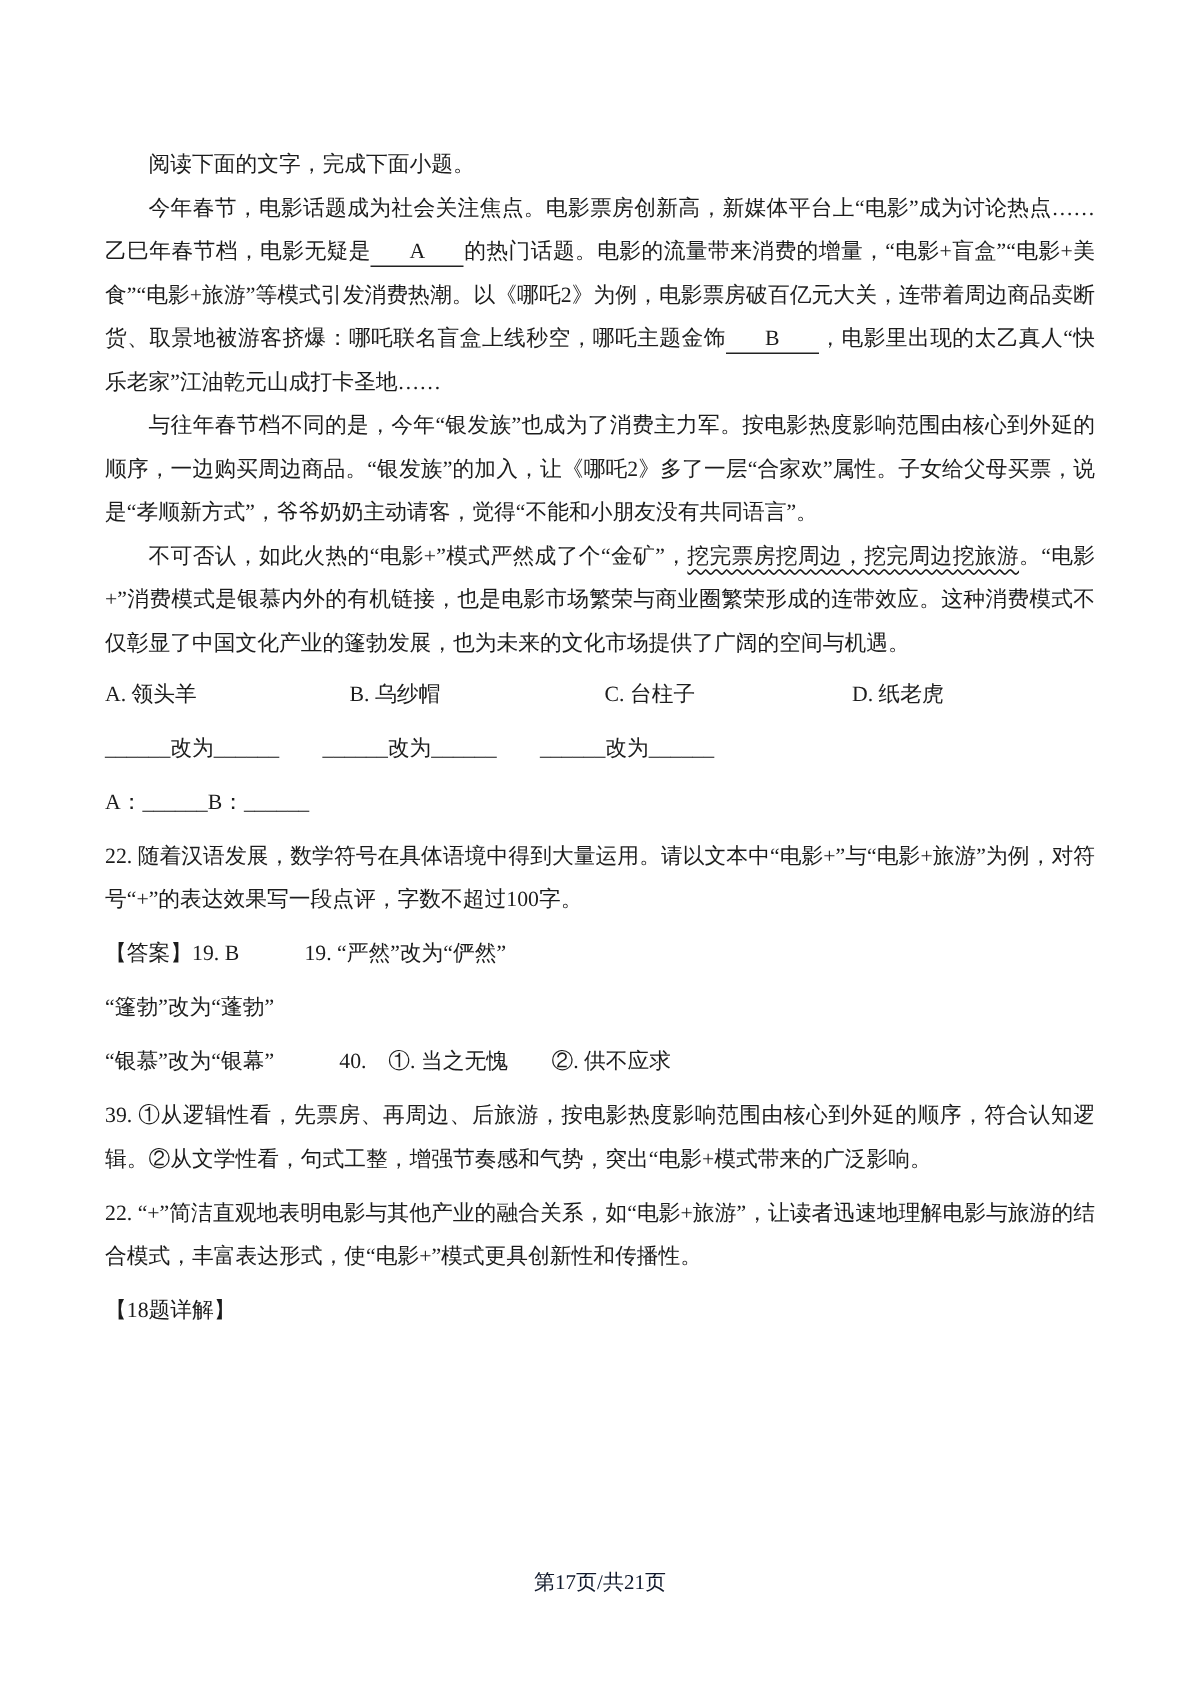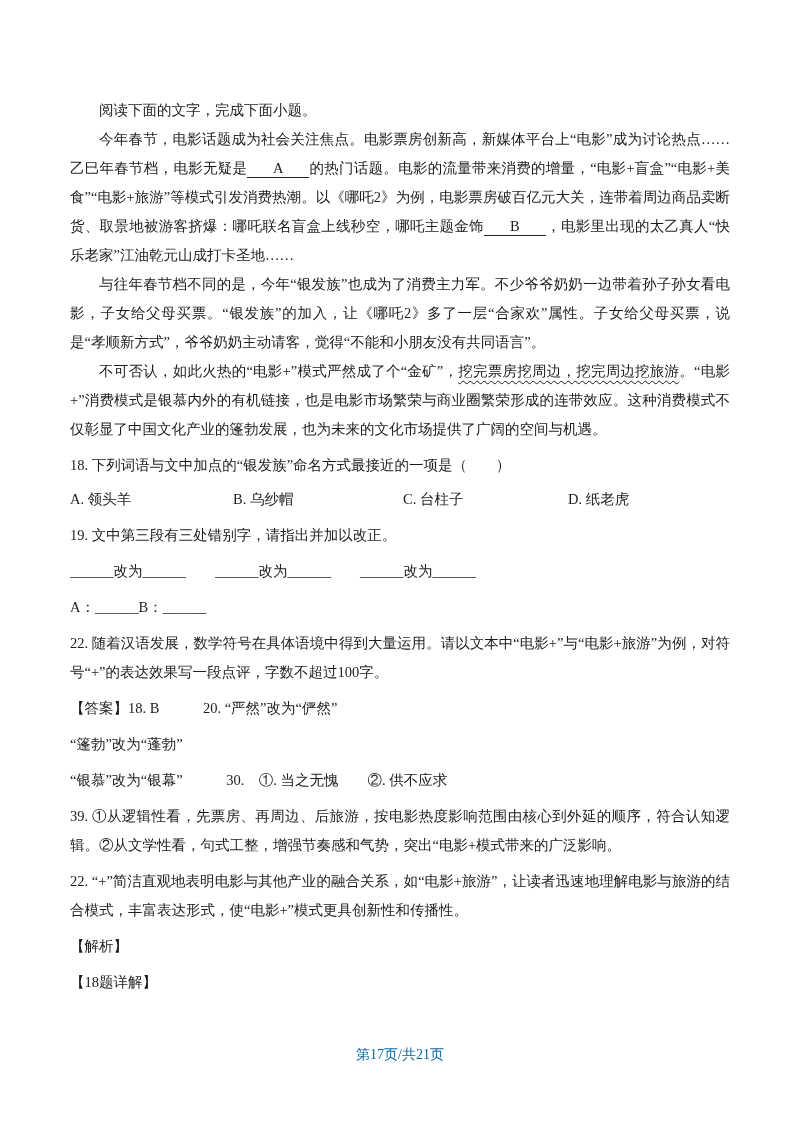--- a/index.html
+++ b/index.html
@@ -23,58 +23,55 @@
     text-decoration-thickness:1px; text-underline-offset:4px;
     text-decoration-skip-ink:none;
   }
   .options { display:flex; line-height:29px; margin-top:5px; }
   .opt-a { width:163px; }
   .opt-b { width:170px; }
   .opt-c { width:165px; }
   .opt-d { flex:1; }
   .footer {
     position:absolute; left:0; bottom:80px; width:100%;
-    text-align:center; font-size:14px; color:#0369a1;
+    text-align:center; font-size:14px; color:#0f172a;
   }
 </style>
 </head>
 <body>
 
 <div class="page">
 
   <p class="para">阅读下面的文字，完成下面小题。</p>
 
   <p class="para"><span>今年春节，电影话题成为社会关注焦点。电影票房创新高，新媒体平台上“电影”成为讨论热点……乙巳年春节档，电影无疑是</span><span class="blank">A</span><span>的热门话题。电影的流量带来消费的增量，“电影+盲盒”“电影+美食”“电影+旅游”等模式引发消费热潮。以《哪吒2》为例，电影票房破百亿元大关，连带着周边商品卖断货、取景地被游客挤爆：哪吒联名盲盒上线秒空，哪吒主题金饰</span><span class="blank">B</span><span>，电影里出现的太乙真人“快乐老家”江油乾元山成打卡圣地……</span></p>
 
-  <p class="para">与往年春节档不同的是，今年“银发族”也成为了消费主力军。不少爷爷奶奶一边带着孙子孙女看电影，子女给父母买票。“银发族”的加入，让《哪吒2》多了一层“合家欢”属性。子女给父母买票，说是“孝顺新方式”，爷爷奶奶主动请客，觉得“不能和小朋友没有共同语言”。</p>
+  <p class="para">与往年春节档不同的是，今年“银发族”也成为了消费主力军。按电影热度影响范围由核心到外延的顺序，一边购买周边商品。“银发族”的加入，让《哪吒2》多了一层“合家欢”属性。子女给父母买票，说是“孝顺新方式”，爷爷奶奶主动请客，觉得“不能和小朋友没有共同语言”。</p>
 
   <p class="para"><span>不可否认，如此火热的“电影+”模式严然成了个“金矿”，</span><span class="wavy">挖完票房挖周边，挖完周边挖旅游</span><span>。“电影+”消费模式是银慕内外的有机链接，也是电影市场繁荣与商业圈繁荣形成的连带效应。这种消费模式不仅彰显了中国文化产业的篷勃发展，也为未来的文化市场提供了广阔的空间与机遇。</span></p>
 
-  <p class="q">18. 下列词语与文中加点的“银发族”命名方式最接近的一项是（　　）</p>
 
   <div class="options">
     <span class="opt-a">A. 领头羊</span>
     <span class="opt-b">B. 乌纱帽</span>
     <span class="opt-c">C. 台柱子</span>
     <span class="opt-d">D. 纸老虎</span>
   </div>
 
-  <p class="q">19. 文中第三段有三处错别字，请指出并加以改正。</p>
   <p class="q">______改为______　　______改为______　　______改为______</p>
 
   <p class="q">A：______B：______</p>
 
 
   <p class="q just">22. 随着汉语发展，数学符号在具体语境中得到大量运用。请以文本中“电影+”与“电影+旅游”为例，对符号“+”的表达效果写一段点评，字数不超过100字。</p>
 
-  <p class="q">【答案】18. B　　　20. “严然”改为“俨然”</p>
+  <p class="q">【答案】19. B　　　19. “严然”改为“俨然”</p>
   <p class="q">“篷勃”改为“蓬勃”</p>
-  <p class="q">“银慕”改为“银幕”　　　30.　①. 当之无愧　　②. 供不应求</p>
+  <p class="q">“银慕”改为“银幕”　　　40.　①. 当之无愧　　②. 供不应求</p>
 
   <p class="q just">39. ①从逻辑性看，先票房、再周边、后旅游，按电影热度影响范围由核心到外延的顺序，符合认知逻辑。②从文学性看，句式工整，增强节奏感和气势，突出“电影+模式带来的广泛影响。</p>
 
   <p class="q just">22. “+”简洁直观地表明电影与其他产业的融合关系，如“电影+旅游”，让读者迅速地理解电影与旅游的结合模式，丰富表达形式，使“电影+”模式更具创新性和传播性。</p>
 
-  <p class="q">【解析】</p>
   <p class="q">【18题详解】</p>
 
   <div class="footer">第17页/共21页</div>
 </div>
 
 </body></html>

